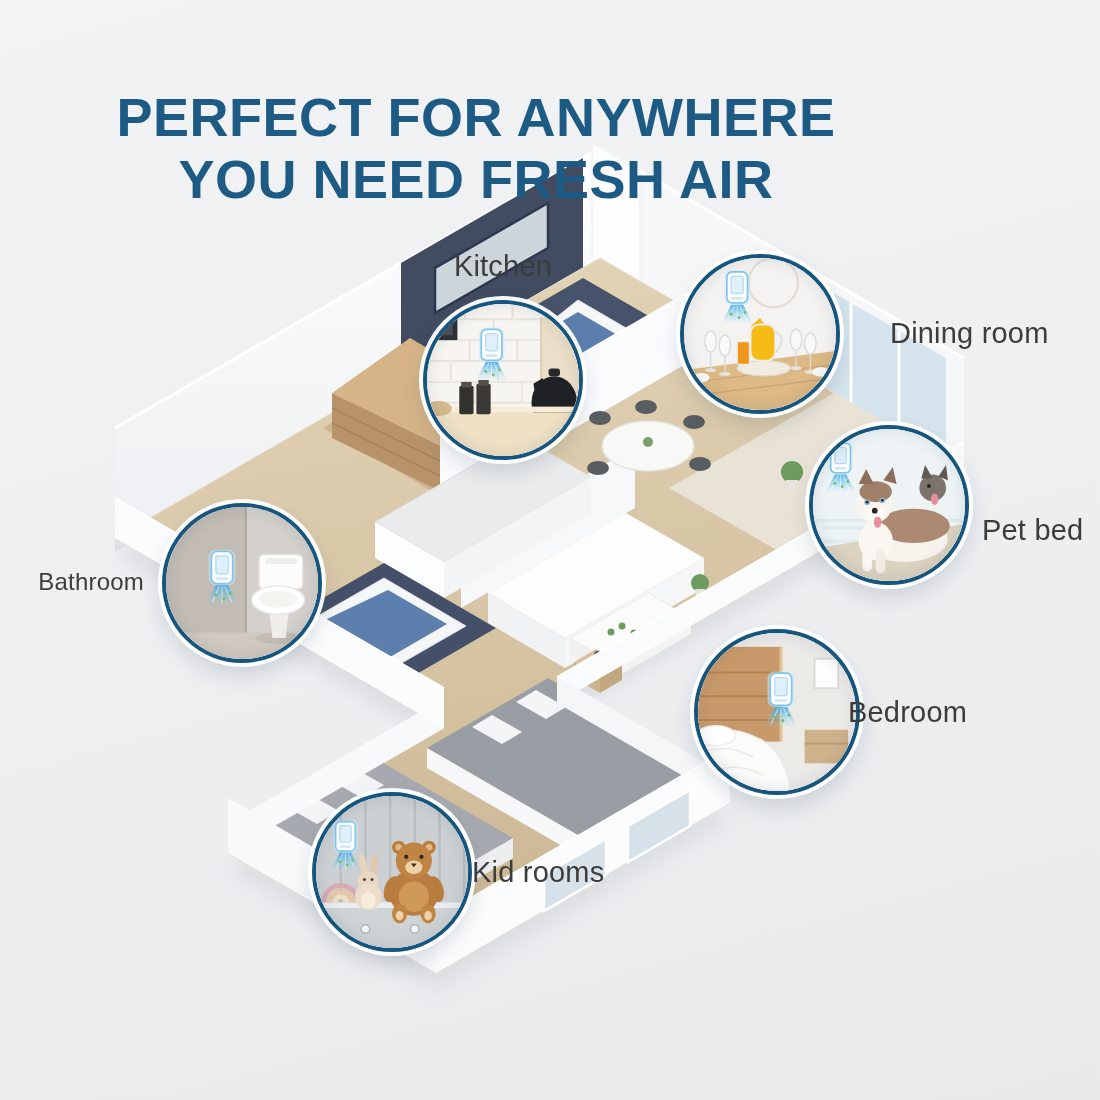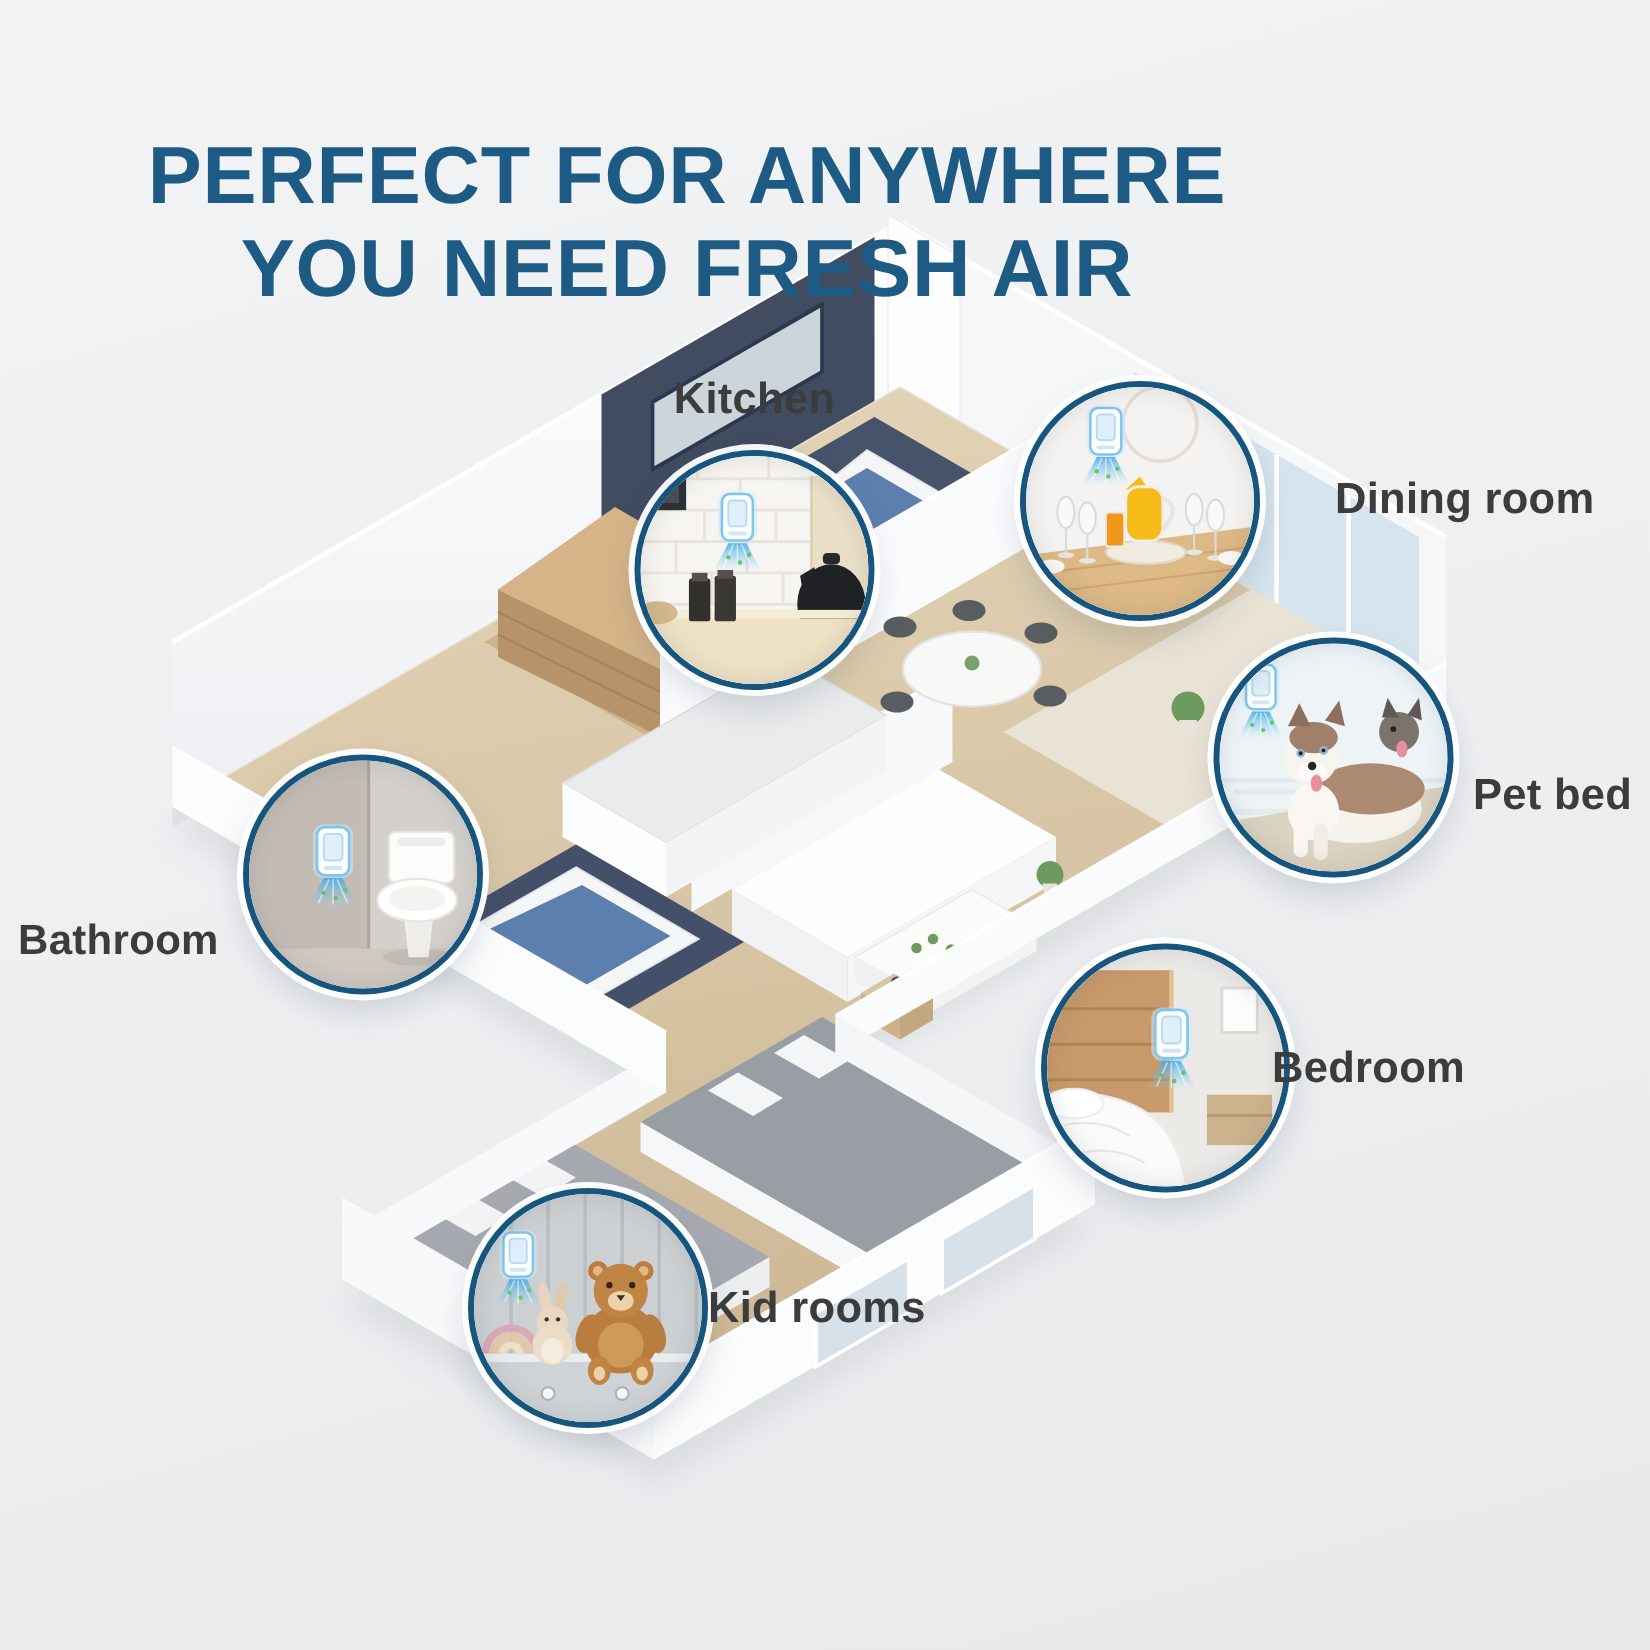--- a/index.html
+++ b/index.html
@@ -5,49 +5,49 @@
   html,body{margin:0;padding:0;}
   body{
     width:1100px;height:1100px;position:relative;overflow:hidden;
     background:linear-gradient(165deg,#f2f3f5 0%,#edeff1 50%,#e7e9eb 100%);
     font-family:"Liberation Sans",sans-serif;
   }
   .stage{position:absolute;inset:0;}
   .title{
     position:absolute;top:50px;left:0;width:916px;text-align:center;
     color:var(--c-title,#1d5b84);font-size:54px;font-weight:600;line-height:62px;
-    letter-spacing:.5px;z-index:6;
+    letter-spacing:.5px;z-index:6;padding-left:18px;
   }
   .title span{display:block;}
   .floorplan{position:absolute;left:0;top:0;z-index:1;}
   .callout{position:absolute;z-index:5;}
   .callout-circle{
     position:relative;border-radius:50%;overflow:hidden;
     border:4px solid var(--c-circle_border,#16567e);
     box-shadow:0 0 0 4px rgba(255,255,255,.95), 0 10px 22px rgba(40,60,80,.18);
     background:#f2f2f0;
   }
   .callout-circle::after{
     content:'';position:absolute;inset:0;border-radius:50%;
     box-shadow:inset 0 0 16px rgba(30,50,70,.12);pointer-events:none;
   }
   .callout-circle svg{display:block;width:100%;height:100%;}
   .callout-label{
-    position:absolute;color:var(--c-label,#3c3c3c);font-size:29px;font-weight:700;
+    position:absolute;color:var(--c-label,#3c3c3c);font-size:29px;font-weight:400;
     white-space:nowrap;letter-spacing:.2px;z-index:6;
   }
   
   .pos-kitchen  .callout-circle{left:423px;top:300px;width:152px;height:152px;position:absolute;}
   .pos-kitchen  .callout-label{left:403px;top:250px;width:200px;text-align:center;}
   .pos-dining   .callout-circle{left:680px;top:254px;width:152px;height:152px;position:absolute;}
   .pos-dining   .callout-label{left:854px;top:317px;margin-left:36px;}
   .pos-petbed   .callout-circle{left:809px;top:425px;width:152px;height:152px;position:absolute;}
   .pos-petbed   .callout-label{left:982px;top:514px;}
   .pos-bathroom .callout-circle{left:162px;top:503px;width:152px;height:152px;position:absolute;}
-  .pos-bathroom .callout-label{left:12px;top:568px;width:132px;text-align:right;font-size:28px;margin-top:43px;}
+  .pos-bathroom .callout-label{left:12px;top:568px;width:132px;text-align:right;font-size:24px;}
   .pos-bedroom  .callout-circle{left:694px;top:629px;width:158px;height:158px;position:absolute;}
   .pos-bedroom  .callout-label{left:848px;top:696px;}
   .pos-kidrooms .callout-circle{left:312px;top:792px;width:152px;height:152px;position:absolute;}
   .pos-kidrooms .callout-label{left:472px;top:856px;}
 </style>
 </head>
 <body>
 
 <svg width="0" height="0" style="position:absolute" aria-hidden="true">
   <defs>

